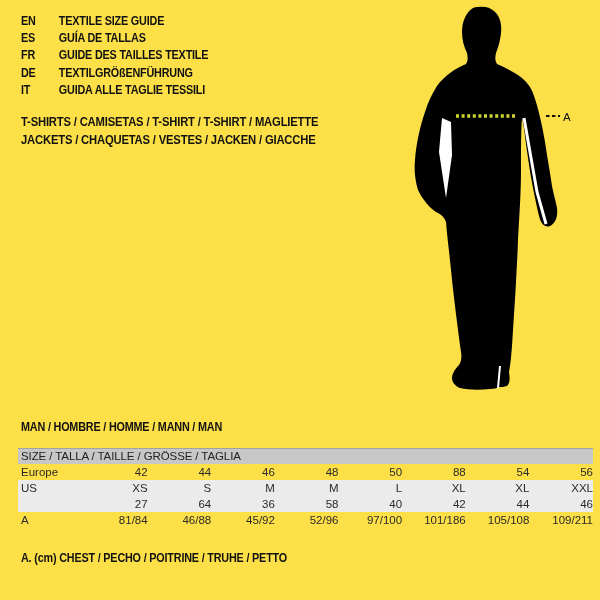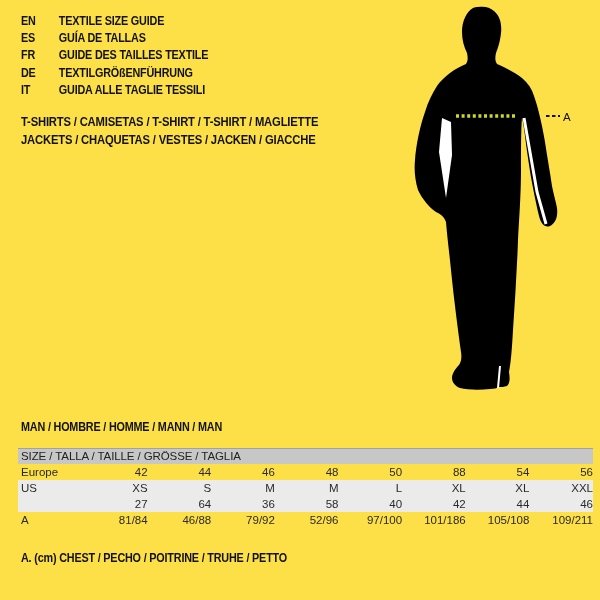--- a/index.html
+++ b/index.html
@@ -187,21 +187,21 @@
       <span class="cell">40</span>
       <span class="cell">42</span>
       <span class="cell">44</span>
       <span class="cell">46</span>
     </div>
 
     <div class="trow">
       <span class="rlabel">A</span>
       <span class="cell">81/84</span>
       <span class="cell">46/88</span>
-      <span class="cell">79/92</span>
+      <span class="cell">45/92</span>
       <span class="cell">52/96</span>
       <span class="cell">97/100</span>
       <span class="cell">101/186</span>
       <span class="cell">105/108</span>
       <span class="cell">109/211</span>
     </div>
   </div>
 
   <div class="footnote">A. (cm) CHEST / PECHO / POITRINE / TRUHE / PETTO</div>
 

